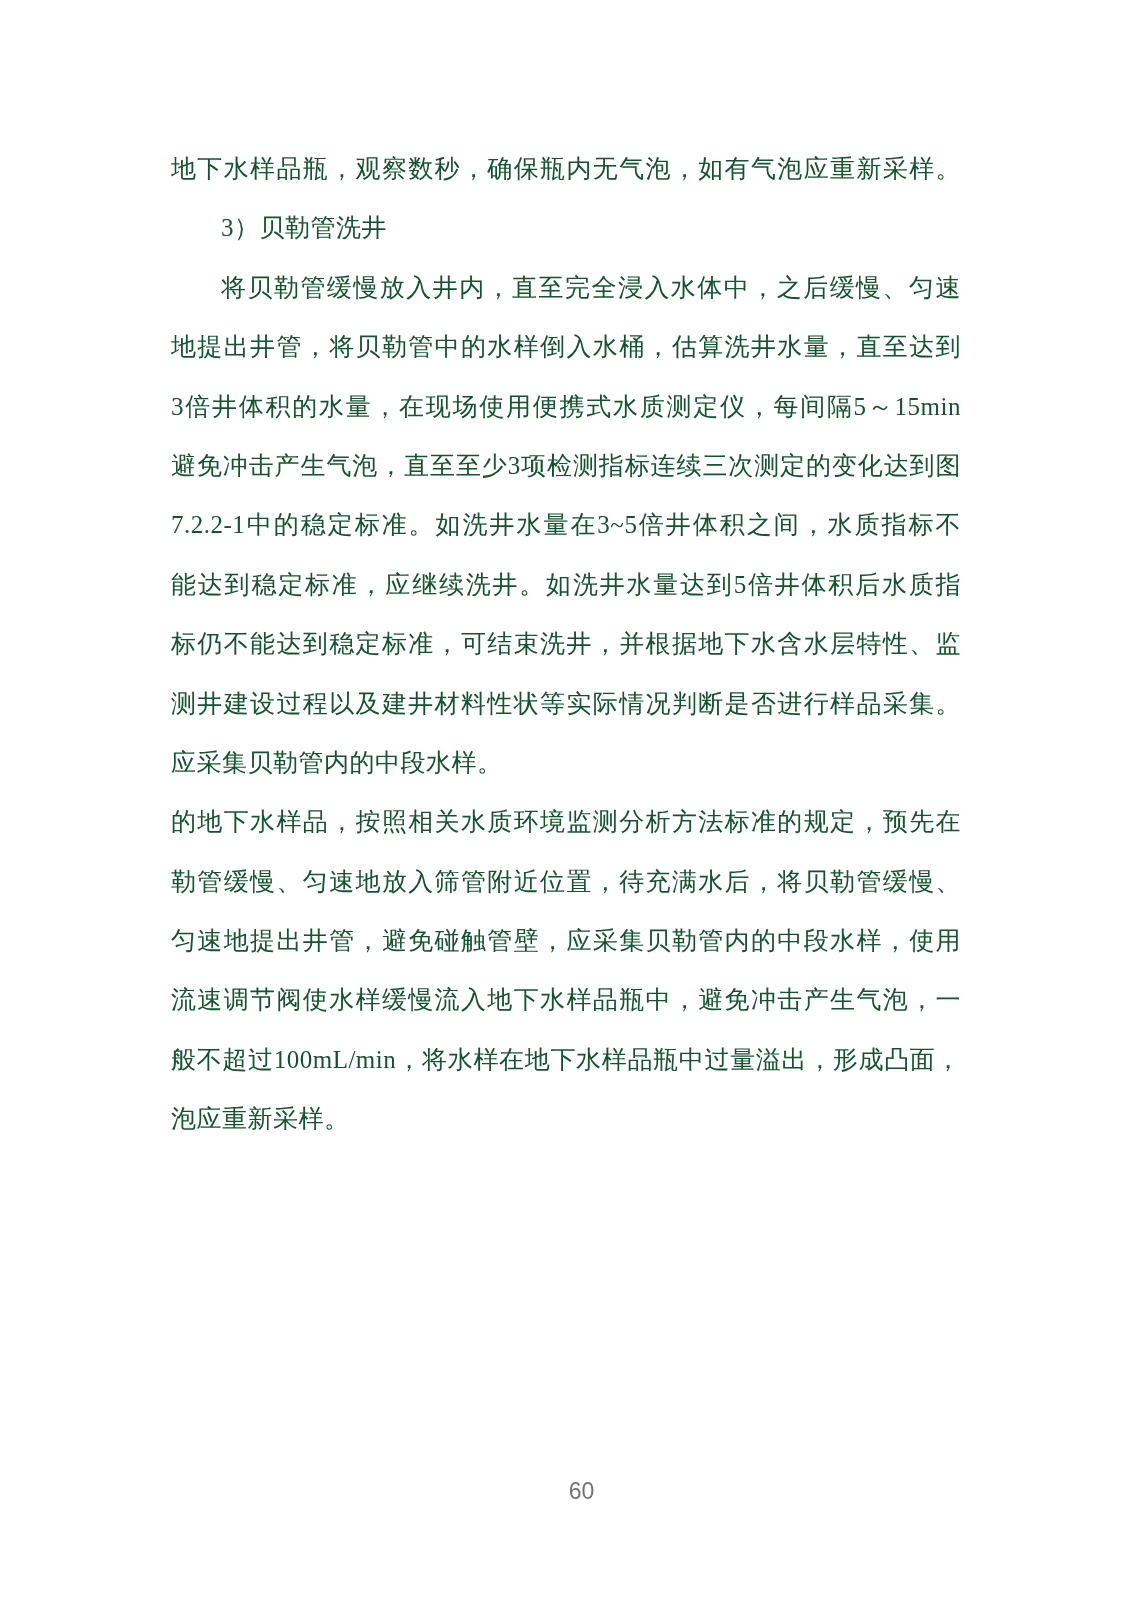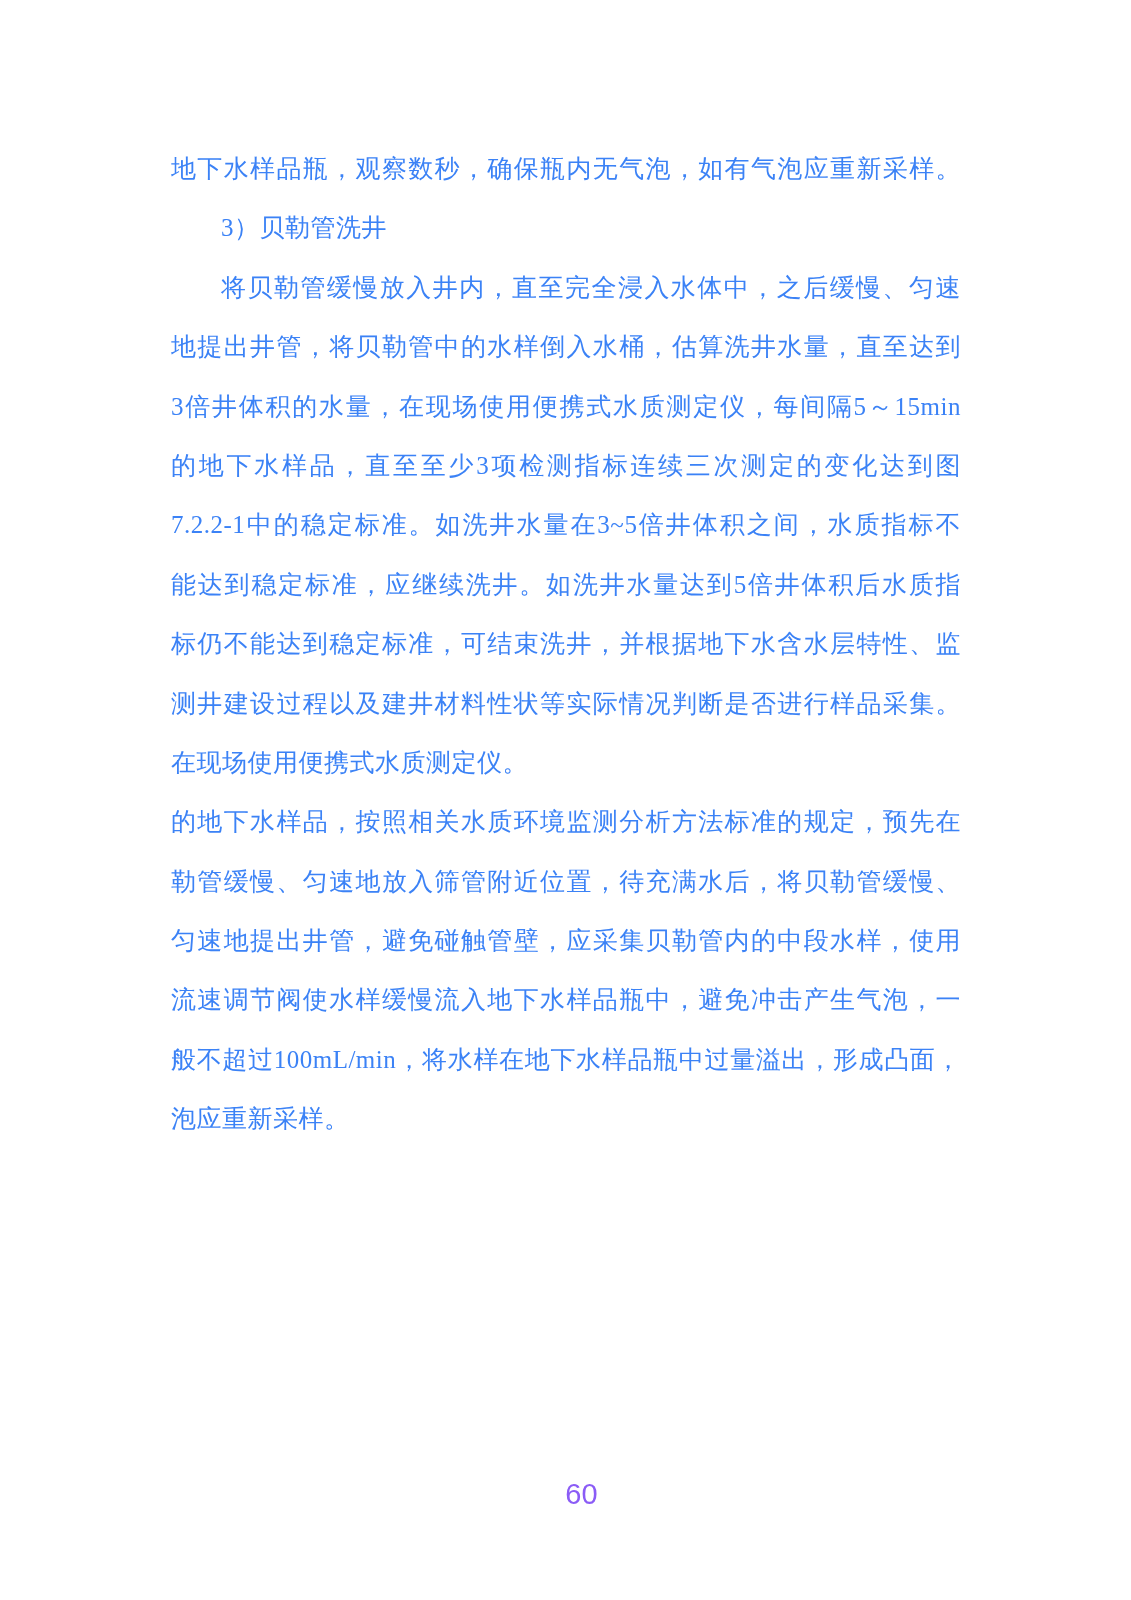--- a/index.html
+++ b/index.html
@@ -14,21 +14,21 @@
     width: 1131px;
     height: 1600px;
     background: #ffffff;
     overflow: hidden;
   }
   .text-body {
     position: absolute;
     left: 171px;
     top: 139px;
     width: 790px;
-    color: #3b82f6;
+    color: #14532d;
     font-size: 25px;
   }
   .line {
     height: 59.4px;
     line-height: 59.4px;
     overflow: hidden;
     text-align: justify;
     text-align-last: justify;
     white-space: normal;
     letter-spacing: 0.5px;
@@ -42,42 +42,42 @@
   }
   .page-footer {
     position: absolute;
     left: 0;
     top: 1478px;
     width: 1131px;
     text-align: center;
   }
   .page-number {
     font-family: "Liberation Sans", "DejaVu Sans", sans-serif;
-    font-size: 29px;
-    color: #8b5cf6;
+    font-size: 23px;
+    color: #737373;
     display: inline-block;
     transform: translateX(16px);
   }
 </style>
 </head>
 <body>
 
 <div class="page">
   <div class="text-body">
       <div class="line">地下水样品瓶，观察数秒，确保瓶内无气泡，如有气泡应重新采样。</div>
       <div class="line indent short">3）贝勒管洗井</div>
       <div class="line indent">将贝勒管缓慢放入井内，直至完全浸入水体中，之后缓慢、匀速</div>
       <div class="line">地提出井管，将贝勒管中的水样倒入水桶，估算洗井水量，直至达到</div>
       <div class="line">3倍井体积的水量，在现场使用便携式水质测定仪，每间隔5～15min</div>
-      <div class="line">的地下水样品，直至至少3项检测指标连续三次测定的变化达到图</div>
+      <div class="line">避免冲击产生气泡，直至至少3项检测指标连续三次测定的变化达到图</div>
       <div class="line">7.2.2-1中的稳定标准。如洗井水量在3~5倍井体积之间，水质指标不</div>
       <div class="line">能达到稳定标准，应继续洗井。如洗井水量达到5倍井体积后水质指</div>
       <div class="line">标仍不能达到稳定标准，可结束洗井，并根据地下水含水层特性、监</div>
       <div class="line">测井建设过程以及建井材料性状等实际情况判断是否进行样品采集。</div>
-      <div class="line short">在现场使用便携式水质测定仪。</div>
+      <div class="line short">应采集贝勒管内的中段水样。</div>
       <div class="line">的地下水样品，按照相关水质环境监测分析方法标准的规定，预先在</div>
       <div class="line">勒管缓慢、匀速地放入筛管附近位置，待充满水后，将贝勒管缓慢、</div>
       <div class="line">匀速地提出井管，避免碰触管壁，应采集贝勒管内的中段水样，使用</div>
       <div class="line">流速调节阀使水样缓慢流入地下水样品瓶中，避免冲击产生气泡，一</div>
       <div class="line">般不超过100mL/min，将水样在地下水样品瓶中过量溢出，形成凸面，</div>
       <div class="line short">泡应重新采样。</div>
     </div>
   <div class="page-footer">
     <span class="page-number">60</span>
   </div>

